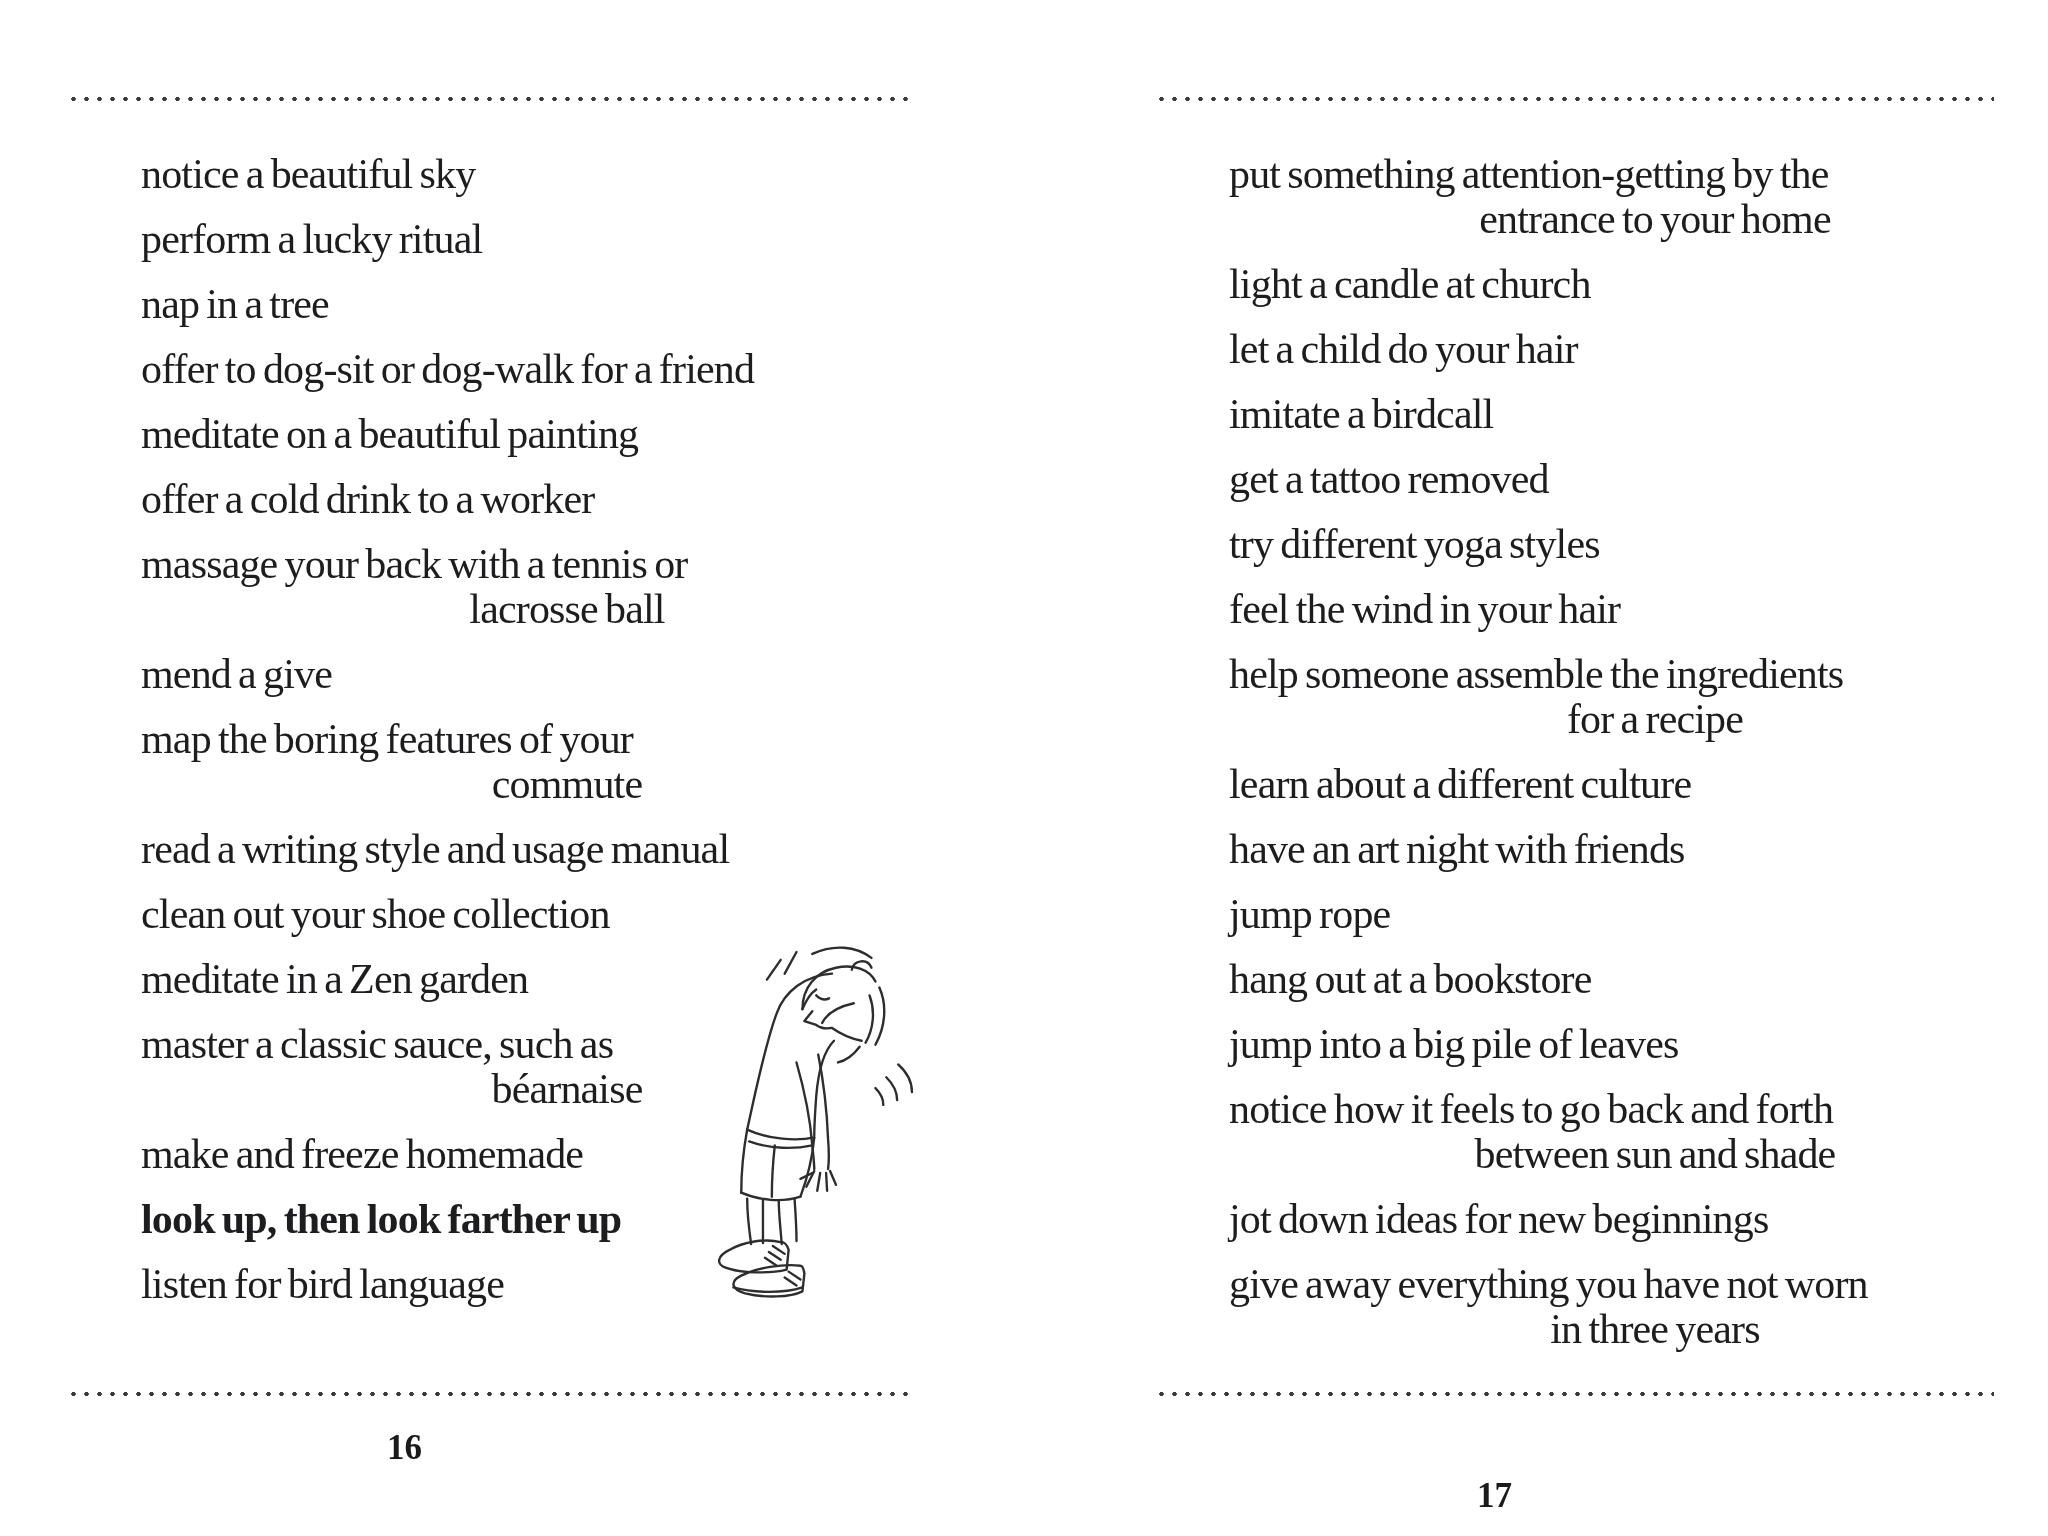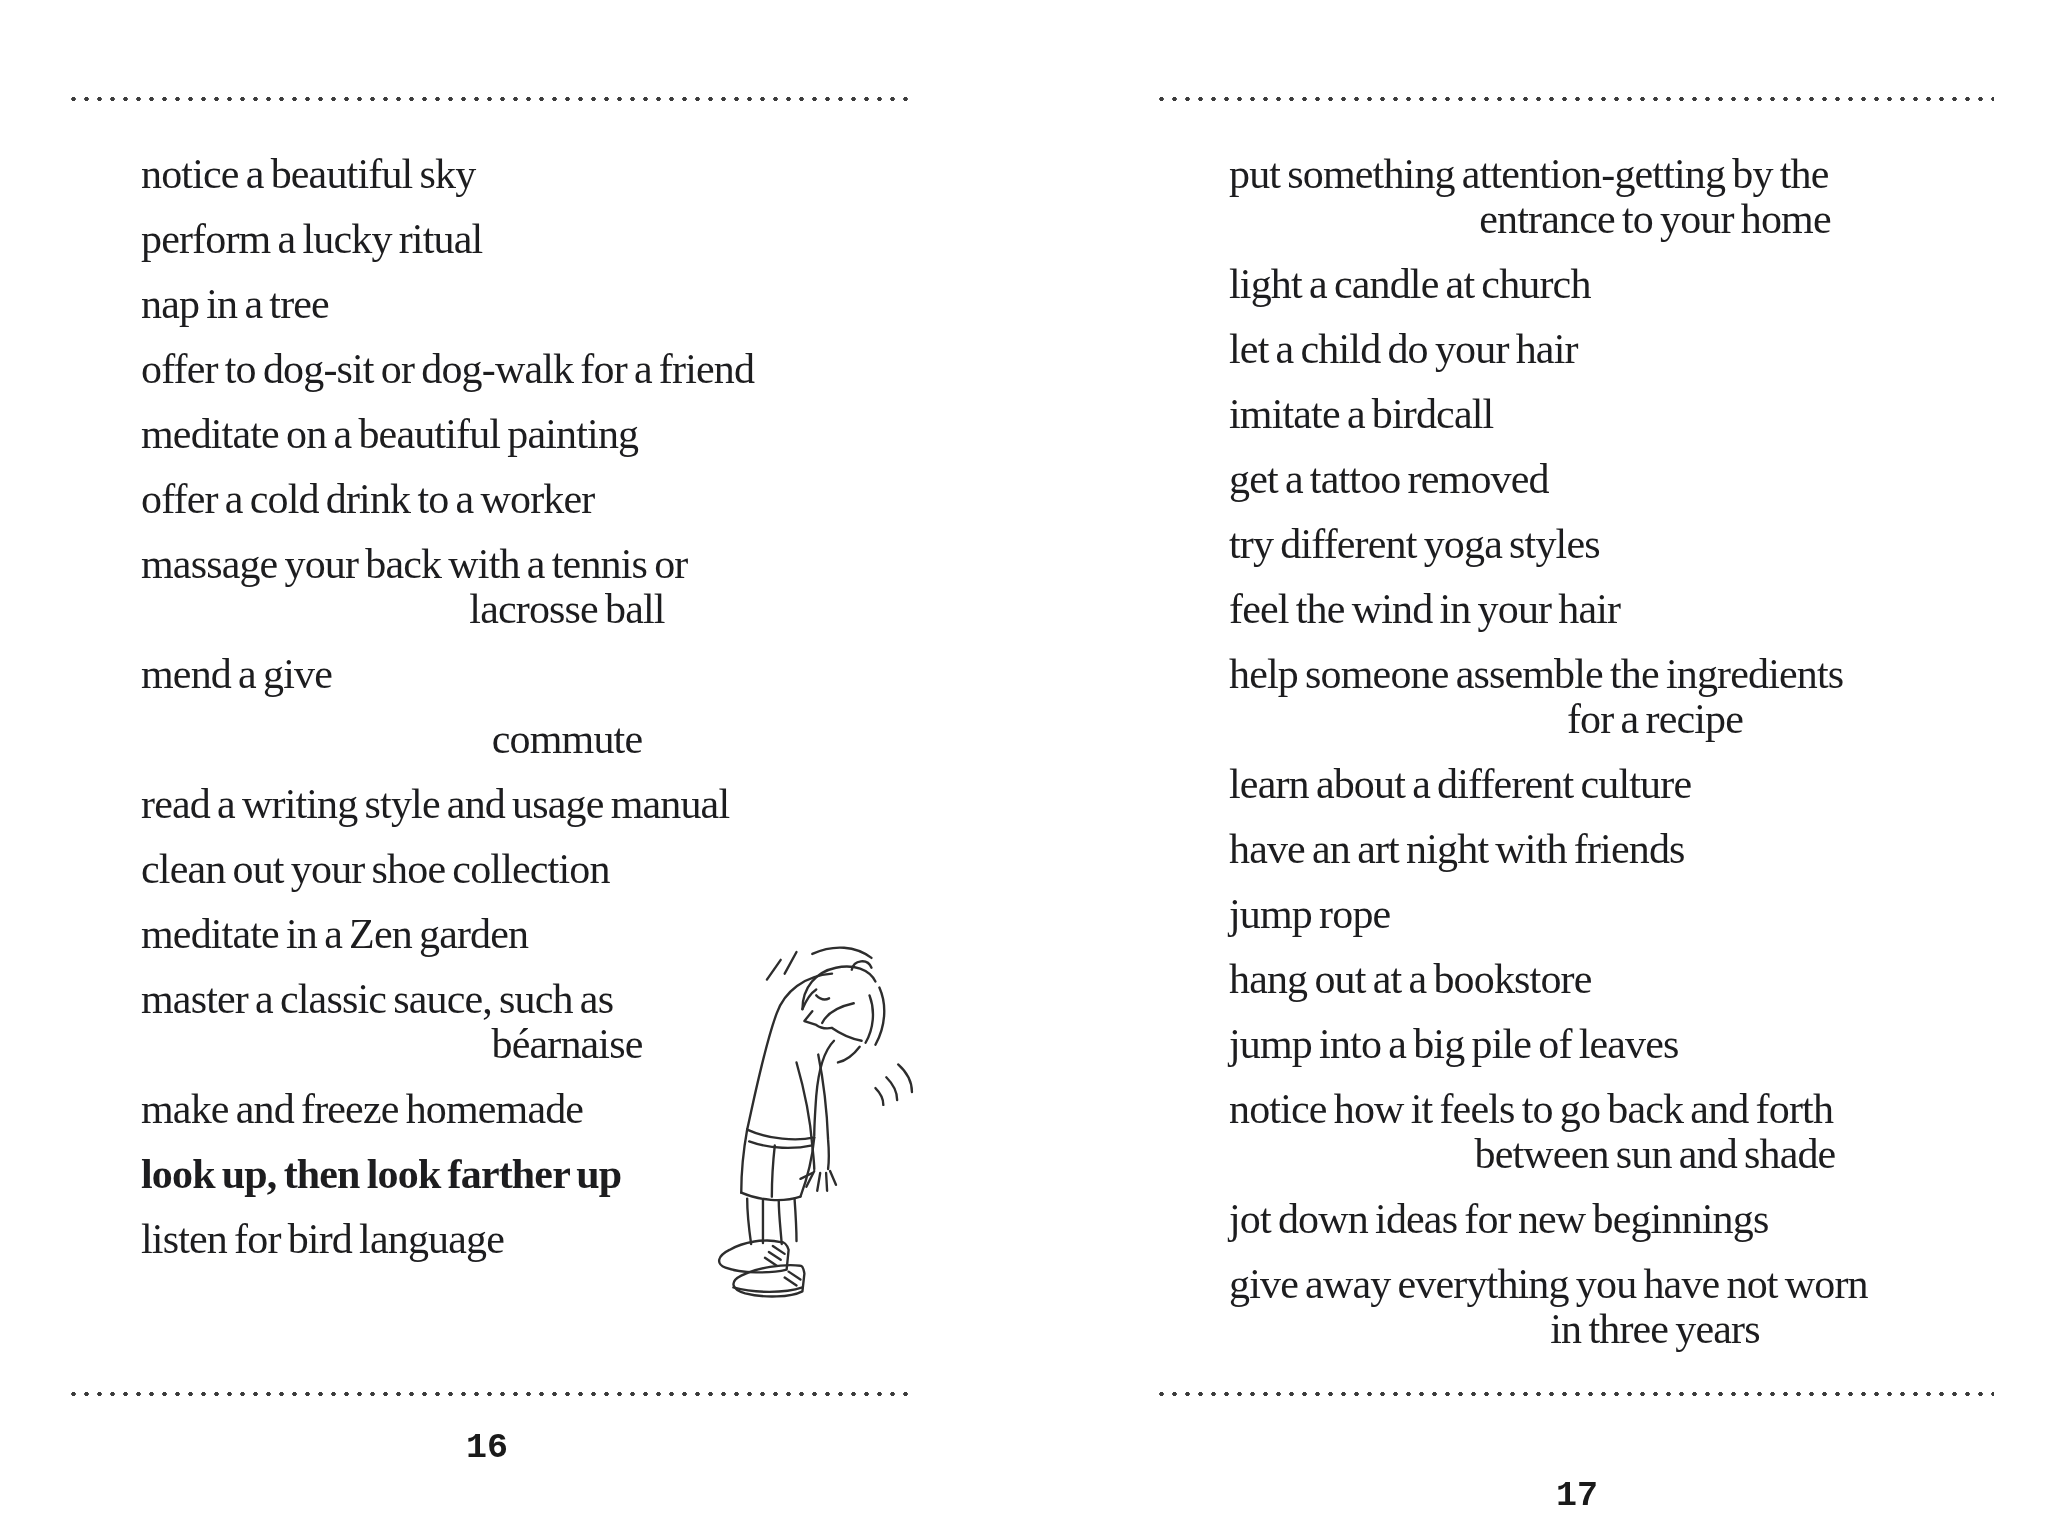--- a/index.html
+++ b/index.html
@@ -20,22 +20,22 @@
   ul.list{position:absolute;top:152px;margin:0;padding:0;list-style:none;
           font-size:42px;letter-spacing:-0.02em;word-spacing:-0.06em;}
   ul.list.left{left:130px;width:800px;}
   ul.list.right{left:1218px;width:800px;}
   .item{margin:0 0 20px 11px;}
   .item.bold{font-weight:700;}
   .ln{line-height:45px;white-space:nowrap;}
   .ln.wrap{padding-left:63px;text-align:center;}
 
   
-  .page-num{position:absolute;top:1428px;width:200px;text-align:center;
-            font-family:Liberation Mono, monospace;font-weight:700;font-size:35px;color:#1a1a1a;}
+  .page-num{position:absolute;top:1428px;width:200px;text-align:left;
+            font-family:Liberation Serif, serif;font-weight:700;font-size:35px;color:#1a1a1a;}
   .page-num.left{left:387px;}
   .page-num.right{left:1477px;margin-top:48px;}
 
   
   .illo{position:absolute;left:686px;top:936px;width:296px;height:395px;}
   .illo path{stroke:#2d2d2d;stroke-width:2.4;fill:none;stroke-linecap:round;stroke-linejoin:round;}
   .illo path.fill{stroke:none;}
 </style>
 </head>
 <body>
@@ -65,20 +65,21 @@
           <div class="ln">offer a cold drink to a worker</div>
         </li>
         <li class="item">
           <div class="ln">massage your back with a tennis or</div>
           <div class="ln wrap">lacrosse ball</div>
         </li>
         <li class="item">
           <div class="ln">mend a give</div>
         </li>
         <li class="item">
+          <div class="ln">map the boring features of your</div>
           <div class="ln wrap">commute</div>
         </li>
         <li class="item">
           <div class="ln">read a writing style and usage manual</div>
         </li>
         <li class="item">
           <div class="ln">clean out your shoe collection</div>
         </li>
         <li class="item">
           <div class="ln">meditate in a Zen garden</div>

